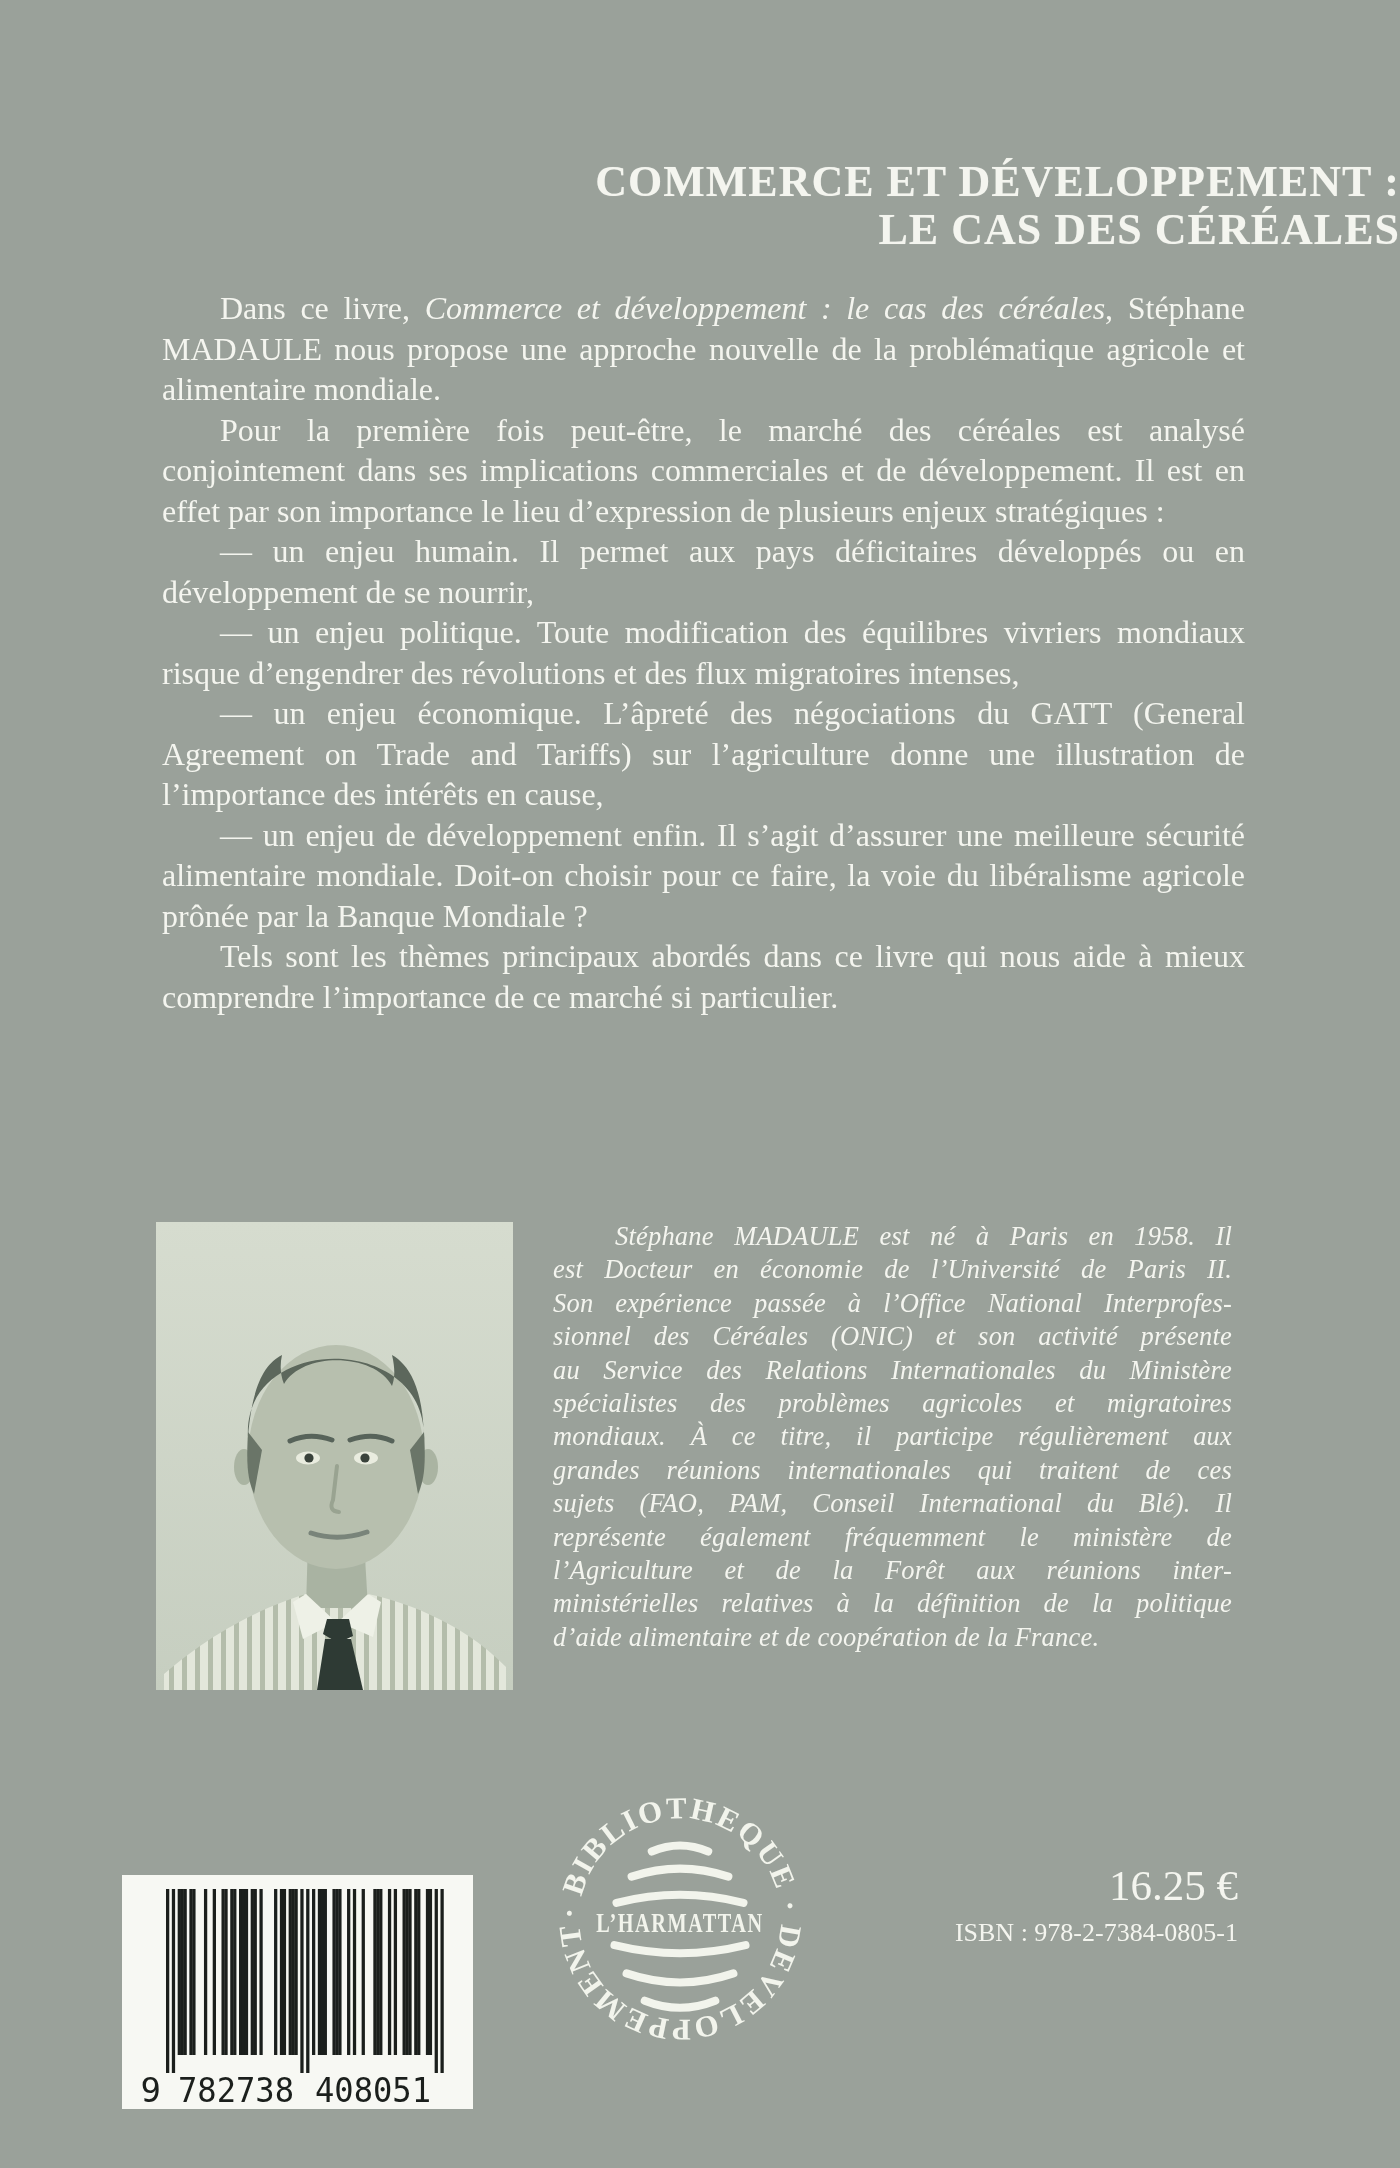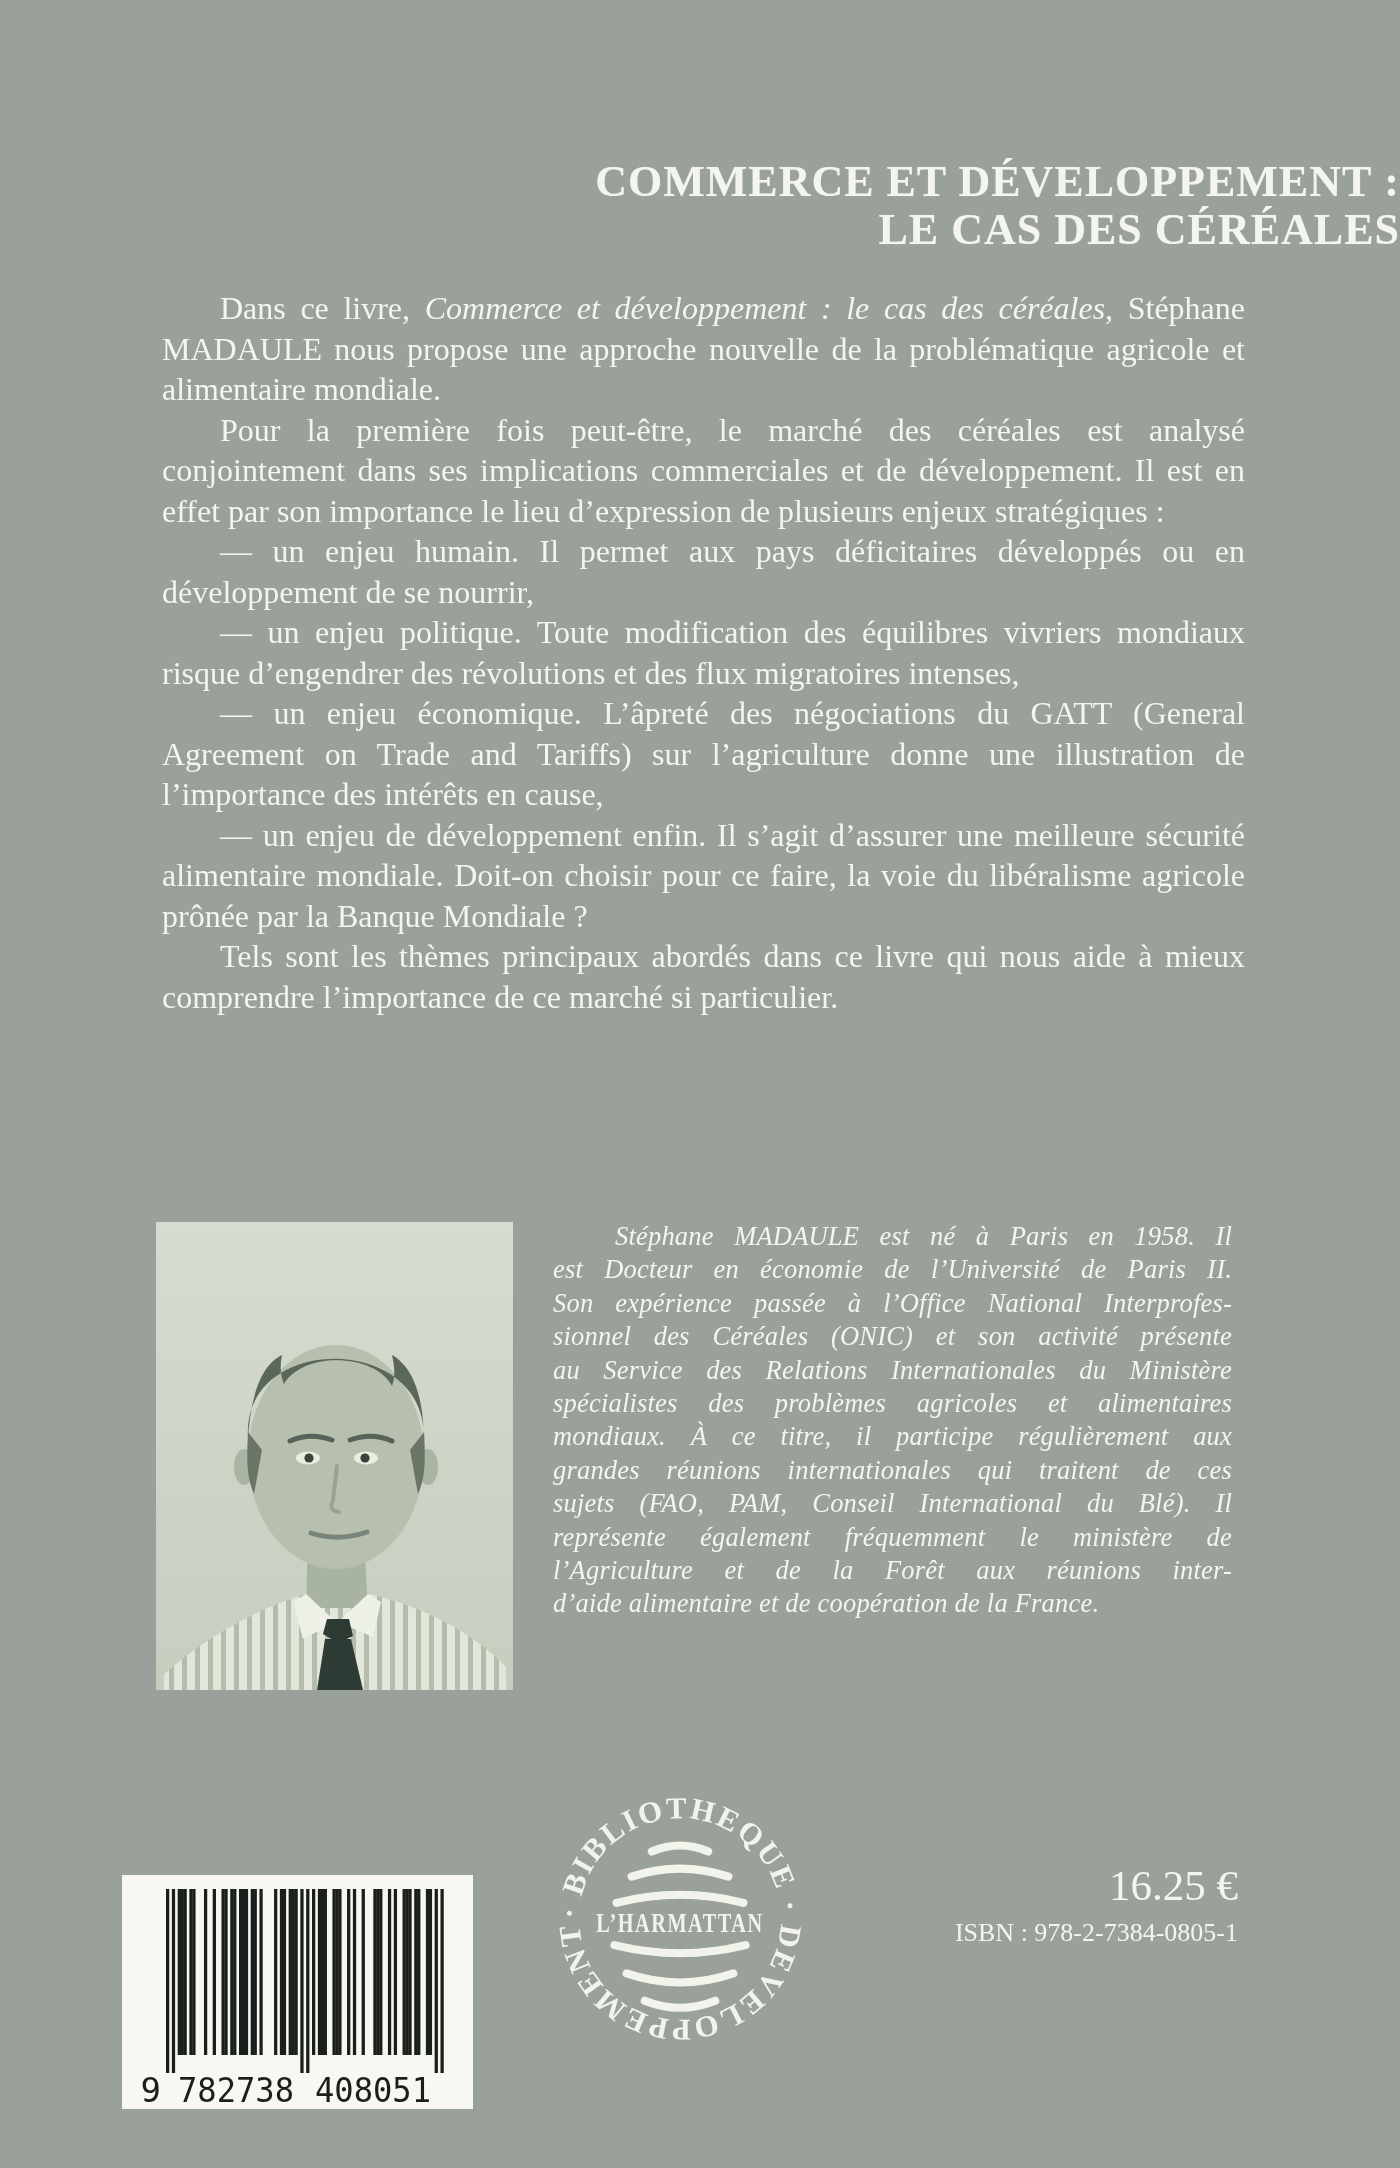--- a/index.html
+++ b/index.html
@@ -133,26 +133,27 @@
       <path d="M 169 417 L 195 417 L 207 468 L 161 468 Z" fill="#2e3a34"></path>
     </svg>
   </div>
 
   <aside class="bio">
     <div class="bio-line first">Stéphane MADAULE est né à Paris en 1958. Il</div>
     <div class="bio-line">est Docteur en économie de l’Université de Paris II.</div>
     <div class="bio-line">Son expérience passée à l’Office National Interprofes-</div>
     <div class="bio-line">sionnel des Céréales (ONIC) et son activité présente</div>
     <div class="bio-line">au Service des Relations Internationales du Ministère</div>
-    <div class="bio-line">spécialistes des problèmes agricoles et alimentaires</div>
+    <div class="bio-line">spécialistes des problèmes agricoles et migratoires</div>
     <div class="bio-line">mondiaux. À ce titre, il participe régulièrement aux</div>
     <div class="bio-line">grandes réunions internationales qui traitent de ces</div>
     <div class="bio-line">sujets (FAO, PAM, Conseil International du Blé). Il</div>
     <div class="bio-line">représente également fréquemment le ministère de</div>
     <div class="bio-line">l’Agriculture et de la Forêt aux réunions inter-</div>
+    <div class="bio-line">ministérielles relatives à la définition de la politique</div>
     <div class="bio-line last">d’aide alimentaire et de coopération de la France.</div>
   </aside>
 
   <div class="barcode">
     <svg width="351" height="234" viewBox="0 0 351 234">
       <g id="bars" transform="translate(44,14)">
           <rect x="0.00" y="0" width="3.27" height="184" fill="#1b1f1c"></rect>
           <rect x="5.84" y="0" width="3.27" height="184" fill="#1b1f1c"></rect>
           <rect x="11.68" y="0" width="3.27" height="166" fill="#1b1f1c"></rect>
           <rect x="14.60" y="0" width="3.27" height="166" fill="#1b1f1c"></rect>

